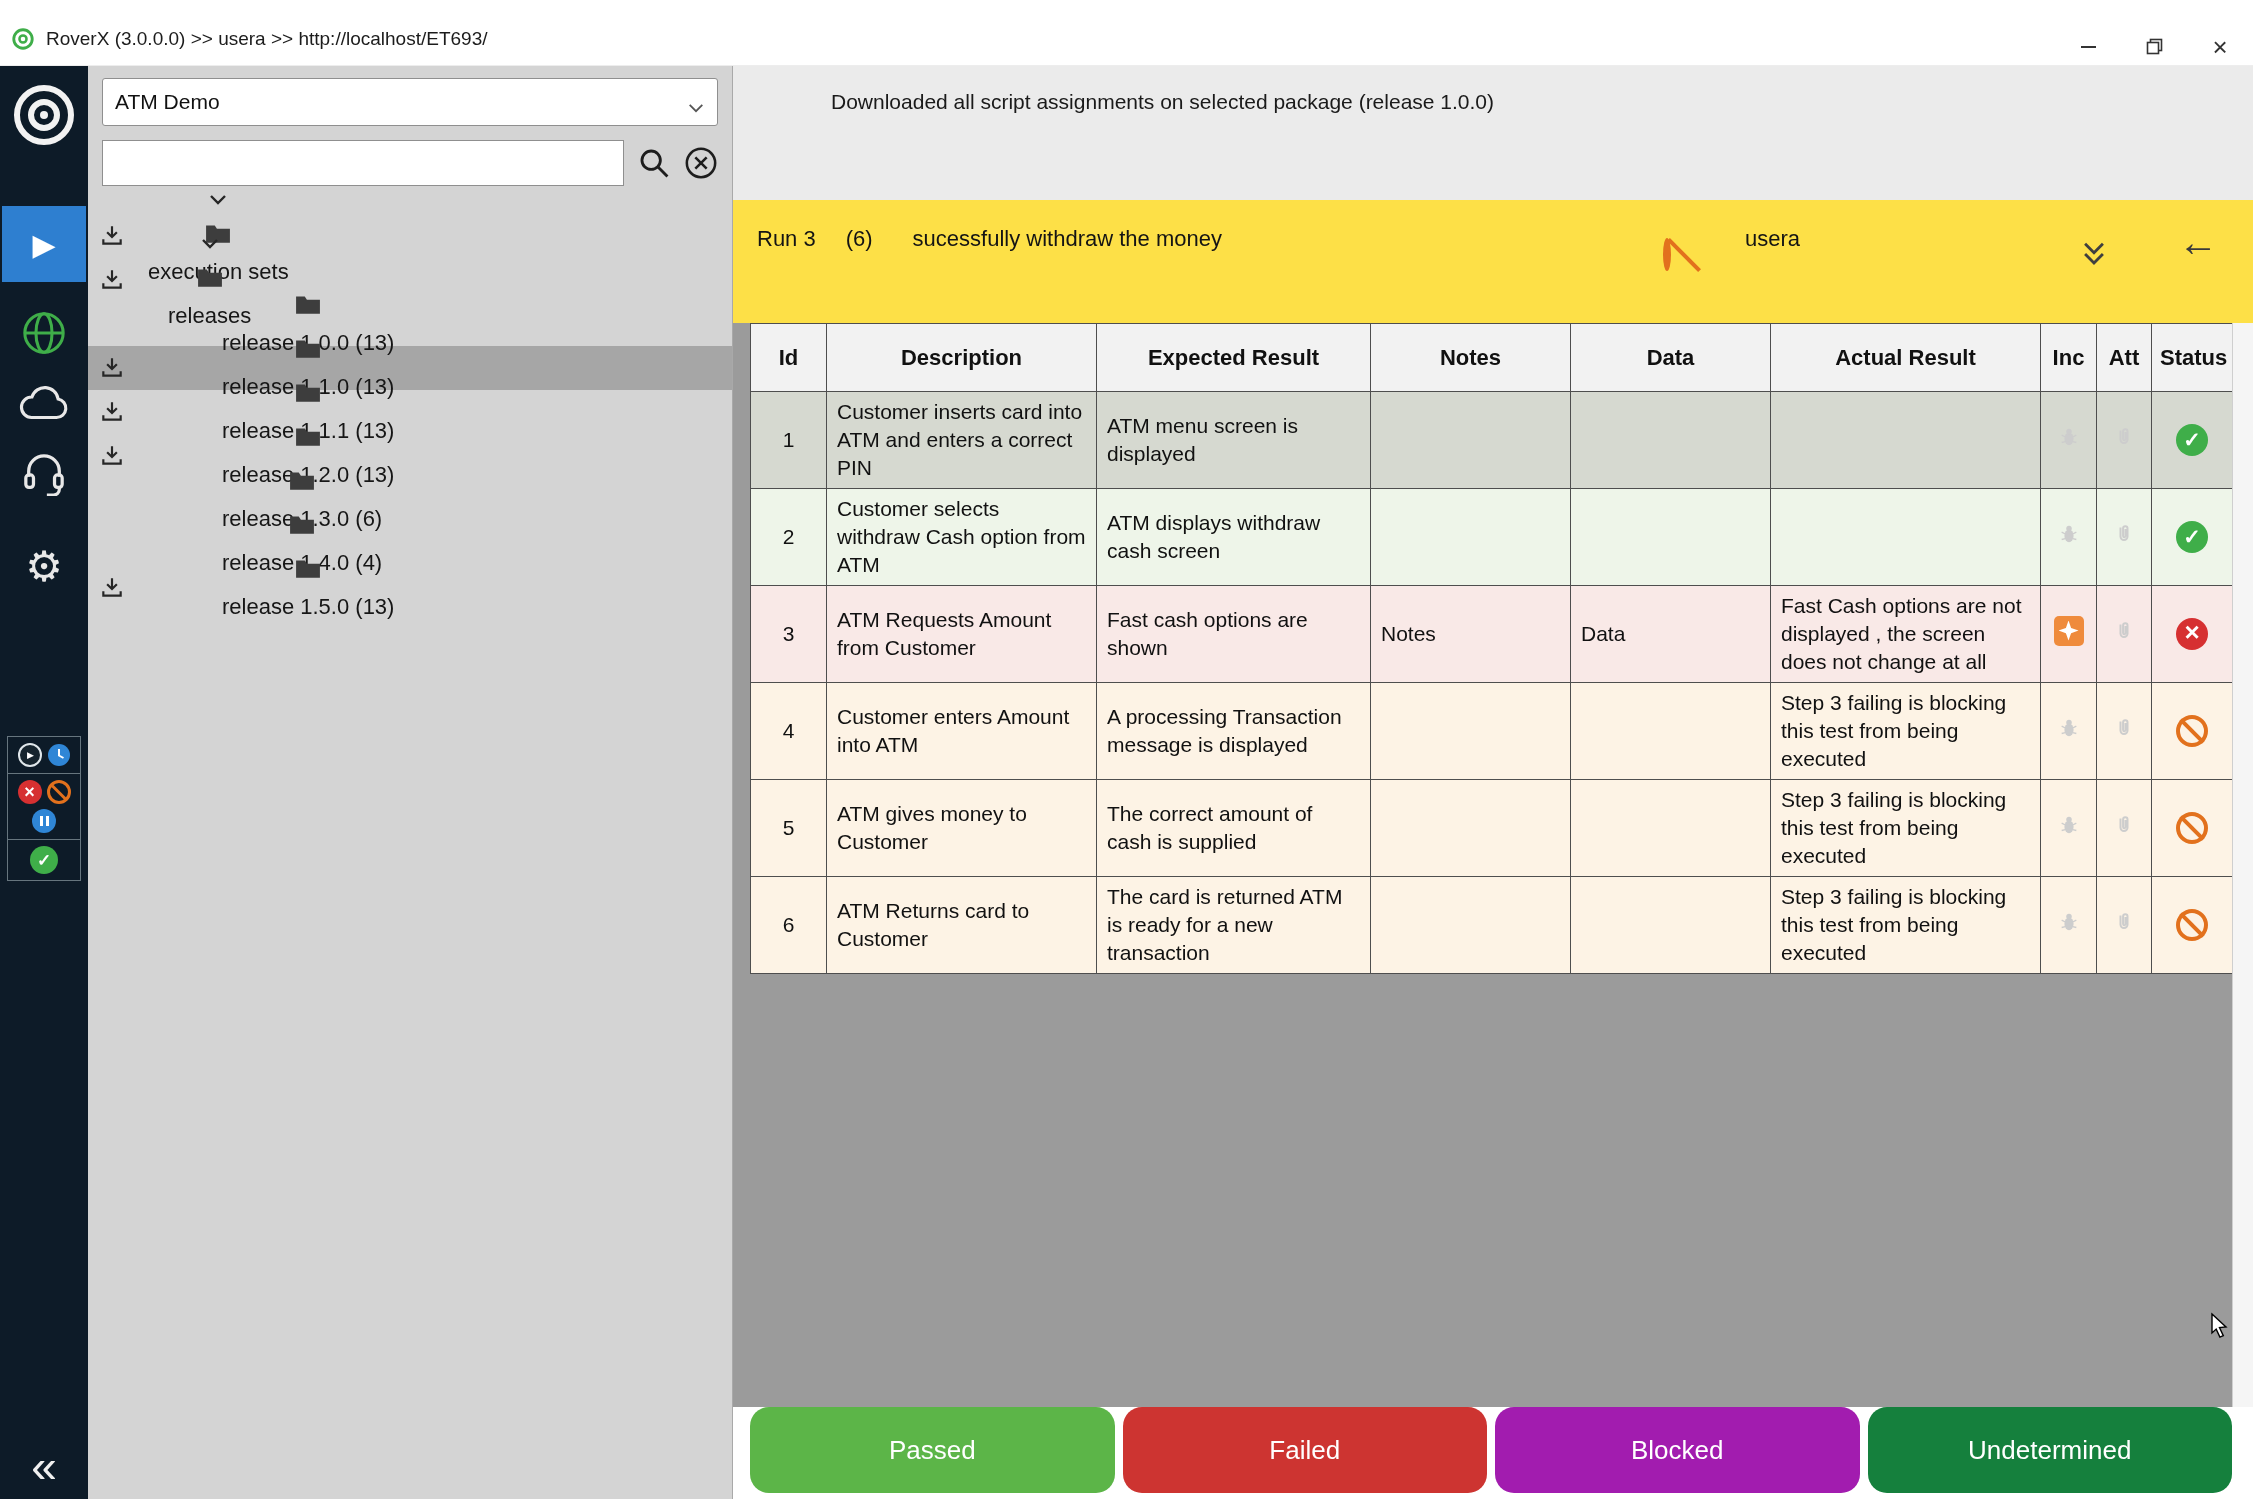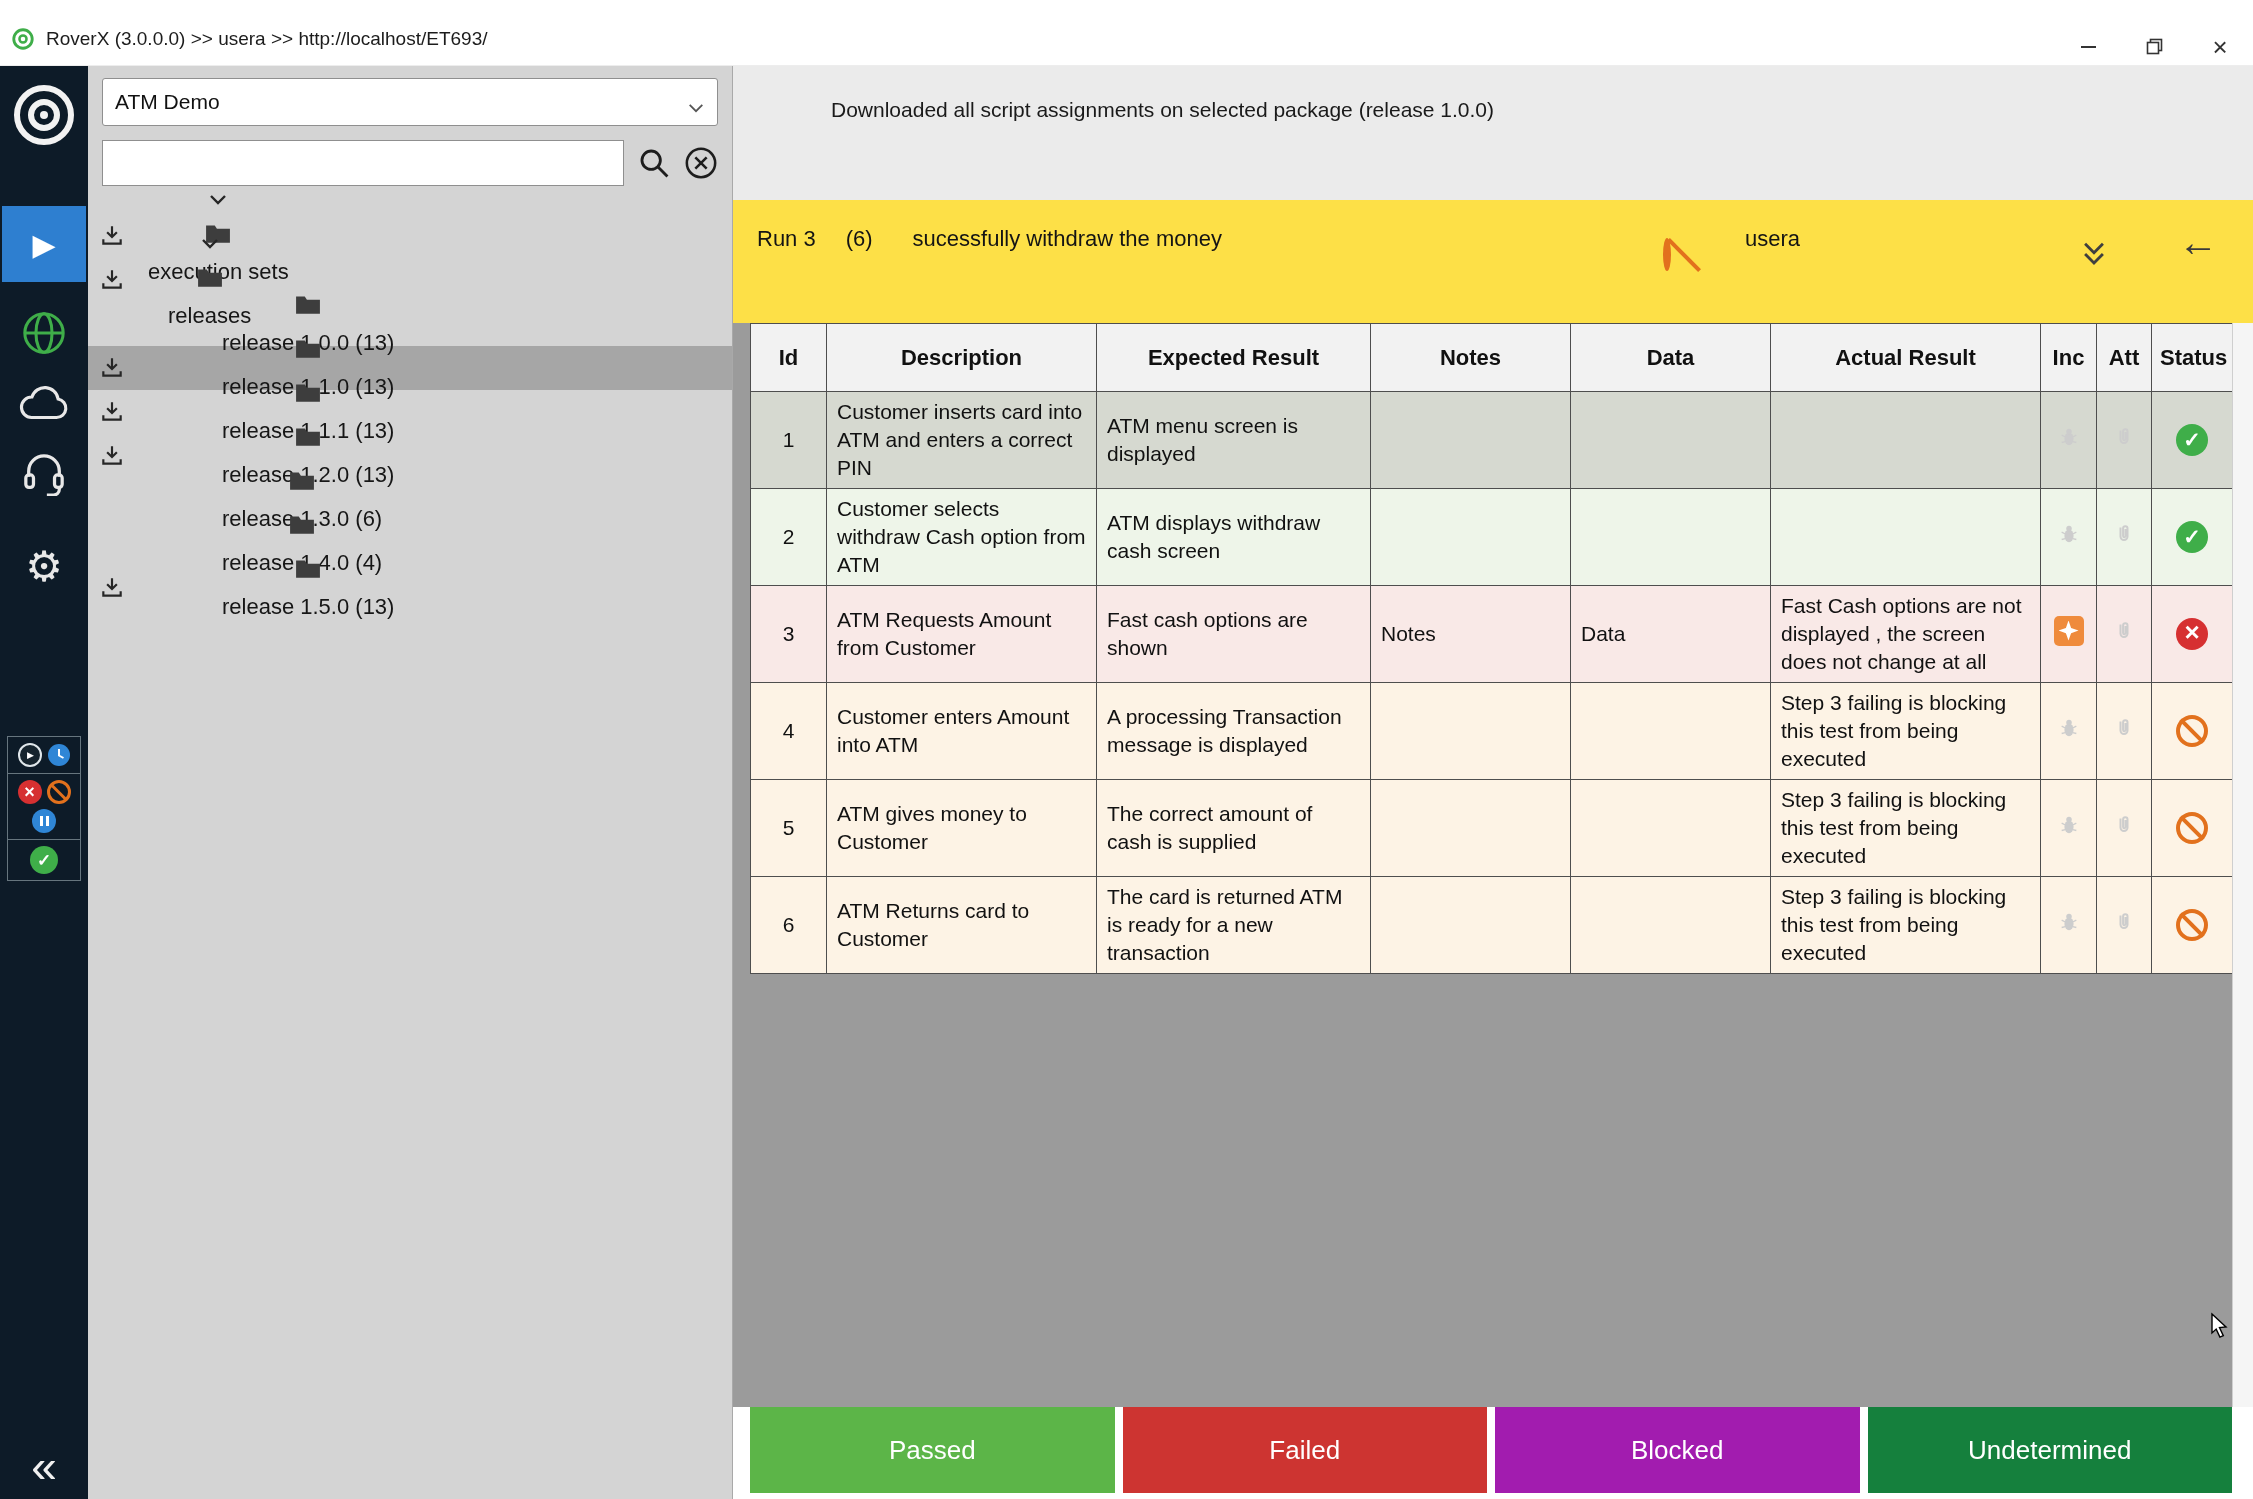--- a/index.html
+++ b/index.html
@@ -56,21 +56,21 @@
   .tree-row.selected { background: #a6a6a6; }
   .dl-slot { width: 48px; display: flex; justify-content: center; flex: none; }
   .tree-content { display: flex; align-items: center; gap: 9px; flex-direction: column; }
   .lvl0 .tree-content { margin-left: 12px; }
   .lvl1 .tree-content { margin-left: 32px; }
   .lvl2 .tree-content { margin-left: 86px; }
   .tree-label { white-space: nowrap; }
 
   
   .main { flex: 1; display: flex; flex-direction: column; min-width: 0; }
-  .msg-band { height: 134px; background: #ebebeb; padding: 32px 0 0 98px; font-size: 21px; color: #1a1a1a; flex: none; }
+  .msg-band { height: 134px; background: #ebebeb; padding: 24px 0 0 98px; font-size: 21px; color: #1a1a1a; flex: none; }
 
   .run-bar { height: 123px; background: #fde047; position: relative; font-size: 22px; color: #141414; flex: none; }
   .run-left { position: absolute; left: 24px; top: 26px; display: flex; align-items: baseline; }
   .run-label { margin-right: 30px; }
   .run-count { margin-right: 40px; }
   .run-status-icon { position: absolute; left: 930px; top: 42px; }
   .run-user { position: absolute; left: 1012px; top: 26px; }
   .run-expand { position: absolute; left: 1345px; top: 40px; cursor: pointer; display: flex; }
   .run-back { position: absolute; left: 1445px; top: 22px; font-size: 40px; color: #3a3a3a; cursor: pointer; line-height: 1; }
 
@@ -93,21 +93,21 @@
   .trow.selected { background: #d6d9d0; }
   .trow.passed { background: #eef5e9; }
   .trow.failed { background: #f9e9e7; }
   .trow.blocked { background: #fdf3e5; }
   .cell-icon { display: inline-flex; align-items: center; justify-content: center; }
   .incident-badge { width: 30px; height: 30px; background: #ef8b3c; border-radius: 5px; position: relative; display: inline-block; }
   .incident-badge::after { content: ""; position: absolute; inset: 5px; background: #fff; clip-path: polygon(50% 0,63% 37%,100% 50%,63% 63%,50% 100%,37% 63%,0 50%,37% 37%); }
   .scroll-strip { position: absolute; top: 0; right: 0; bottom: 0; width: 21px; background: #f5f5f5; border-left: 1px solid #cfcfcf; }
 
   .verdict-bar { height: 92px; background: #fff; padding: 0 21px 6px 17px; display: flex; gap: 8px; flex: none; }
-  .verdict-btn { flex: 1; display: flex; align-items: center; justify-content: center; color: #fff; font-size: 26px; cursor: pointer; }
+  .verdict-btn { flex: 1; display: flex; align-items: center; justify-content: center; color: #fff; font-size: 26px; cursor: pointer; border-radius: 19px; }
   .vb-passed { background: #5cb548; }
   .vb-failed { background: #cd3431; }
   .vb-blocked { background: #a21caf; }
   .vb-undetermined { background: #15803d; }
 
   .cursor { position: absolute; left: 2208px; top: 1312px; z-index: 9; pointer-events: none; }
 </style>
 </head>
 <body>
 

